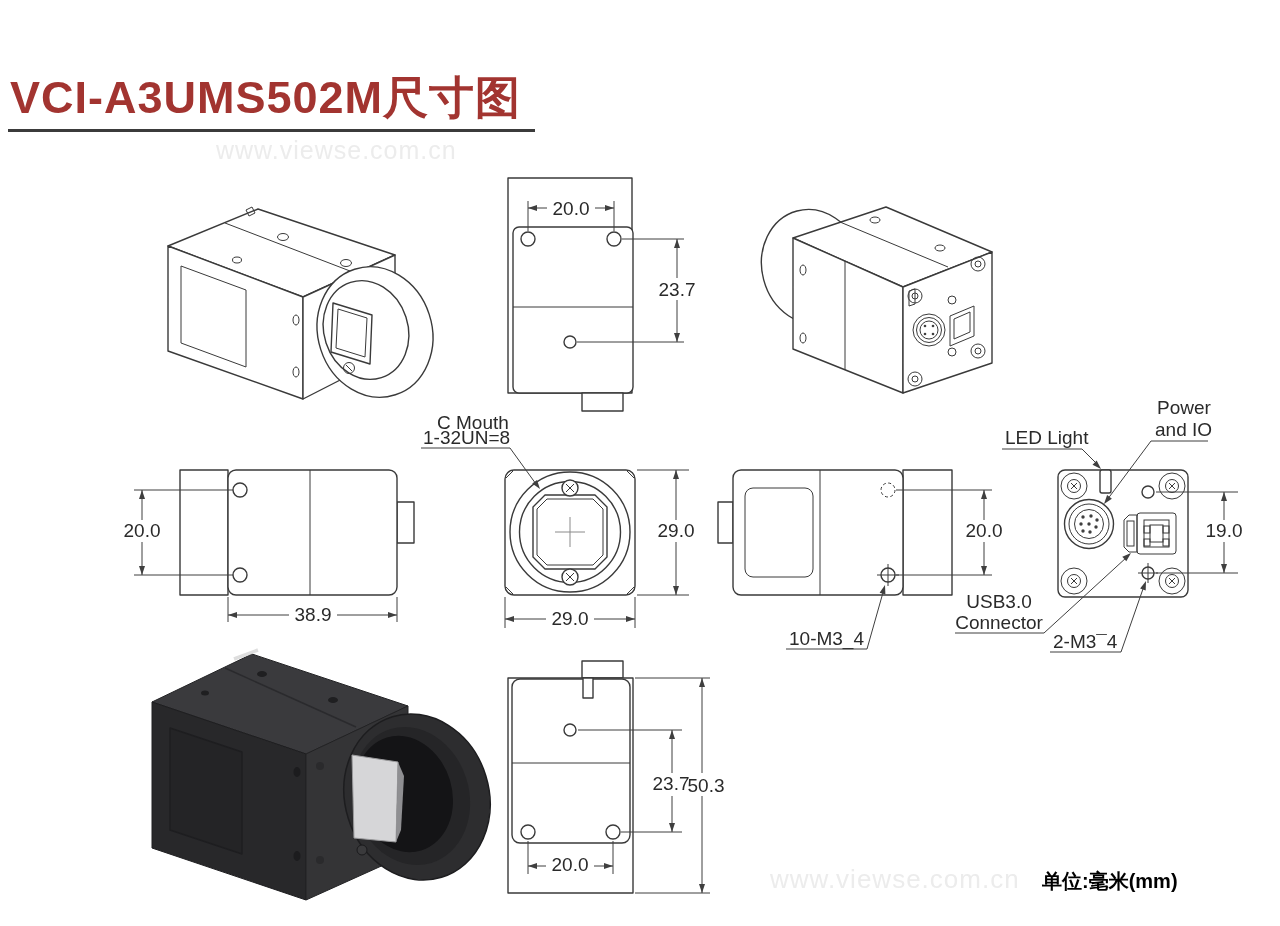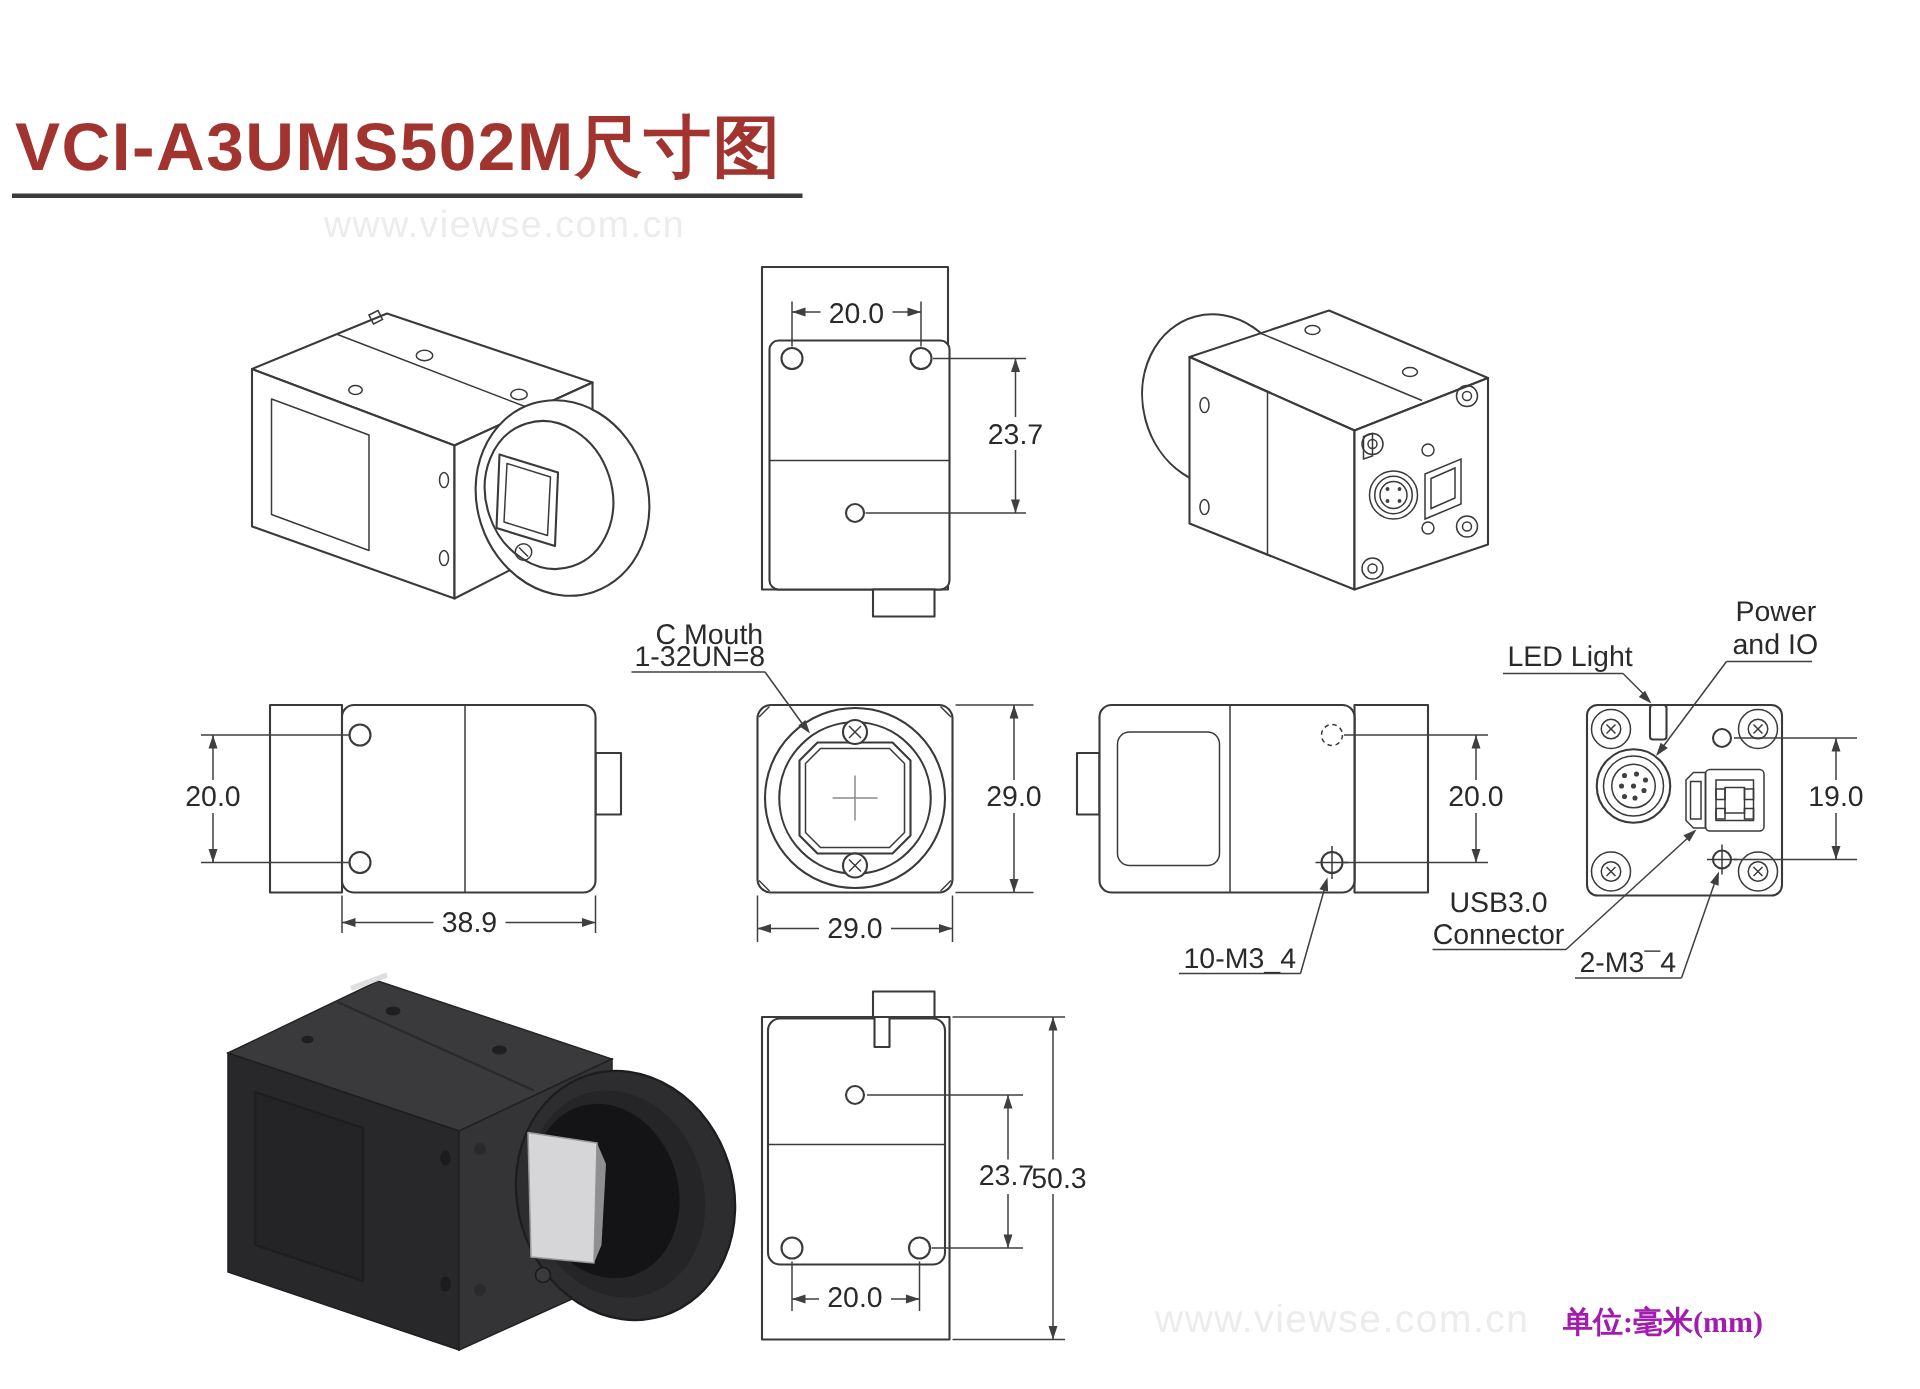--- a/index.html
+++ b/index.html
@@ -4,21 +4,21 @@
 <style>
   html,body{margin:0;padding:0;background:#fff;}
   #page{position:relative;width:1280px;height:926px;background:#fff;overflow:hidden;
         font-family:"Liberation Sans",sans-serif;}
   #title{position:absolute;left:10px;top:68px;margin:0;font-size:45px;font-weight:700;
          letter-spacing:1px;color:#a23430;white-space:nowrap;}
   #title-rule{position:absolute;left:8px;top:129px;width:527px;height:3px;background:#3b3b3b;}
   .watermark{position:absolute;color:#ececec;font-size:25px;letter-spacing:1px;white-space:nowrap;}
   #wm-top{left:216px;top:136px;}
   #wm-bottom{left:770px;top:864px;font-size:26px;}
-  #unit-label{position:absolute;left:1042px;top:868px;font-size:20px;font-weight:700;color:#a21caf;white-space:nowrap;font-family:Liberation Serif, serif;}
+  #unit-label{position:absolute;left:1042px;top:868px;font-size:20px;font-weight:700;color:#000000;white-space:nowrap;}
   svg{position:absolute;overflow:visible;}
   svg text{font-family:"Liberation Sans",sans-serif;font-size:19px;fill:#2a2a2a;}
   .ol{fill:none;stroke:#3a3a3a;stroke-width:1.4;stroke-linejoin:round;}
   .olw{fill:#fff;stroke:#3a3a3a;stroke-width:1.4;stroke-linejoin:round;}
   .thin{fill:none;stroke:#3a3a3a;stroke-width:1;}
   .dim{fill:none;stroke:#3f3f3f;stroke-width:1;}
   .arr{fill:#3f3f3f;stroke:none;}
   .bg{fill:#fff;stroke:none;}
   .cross{fill:none;stroke:#8a8a8a;stroke-width:1;}
 </style>

